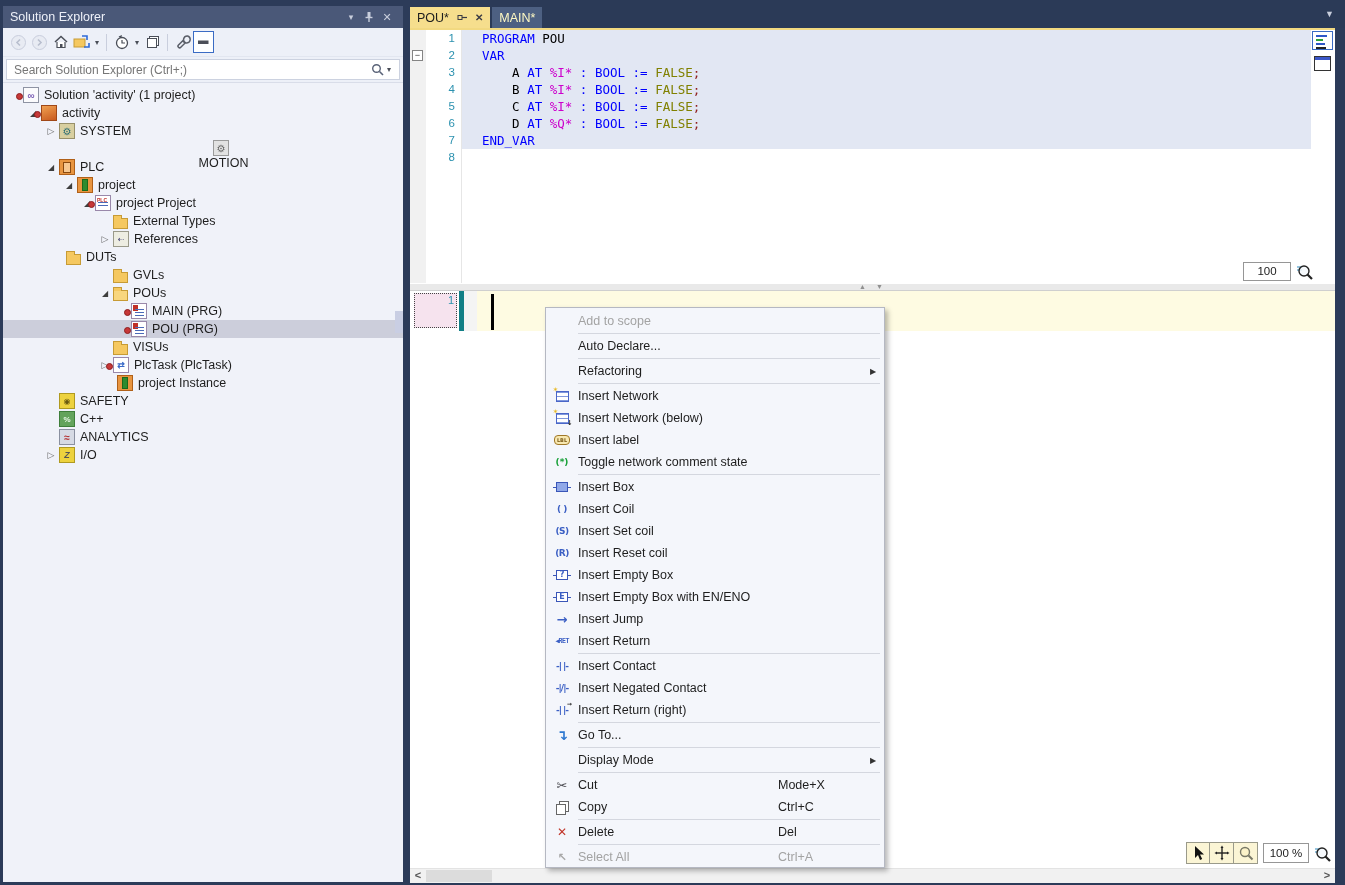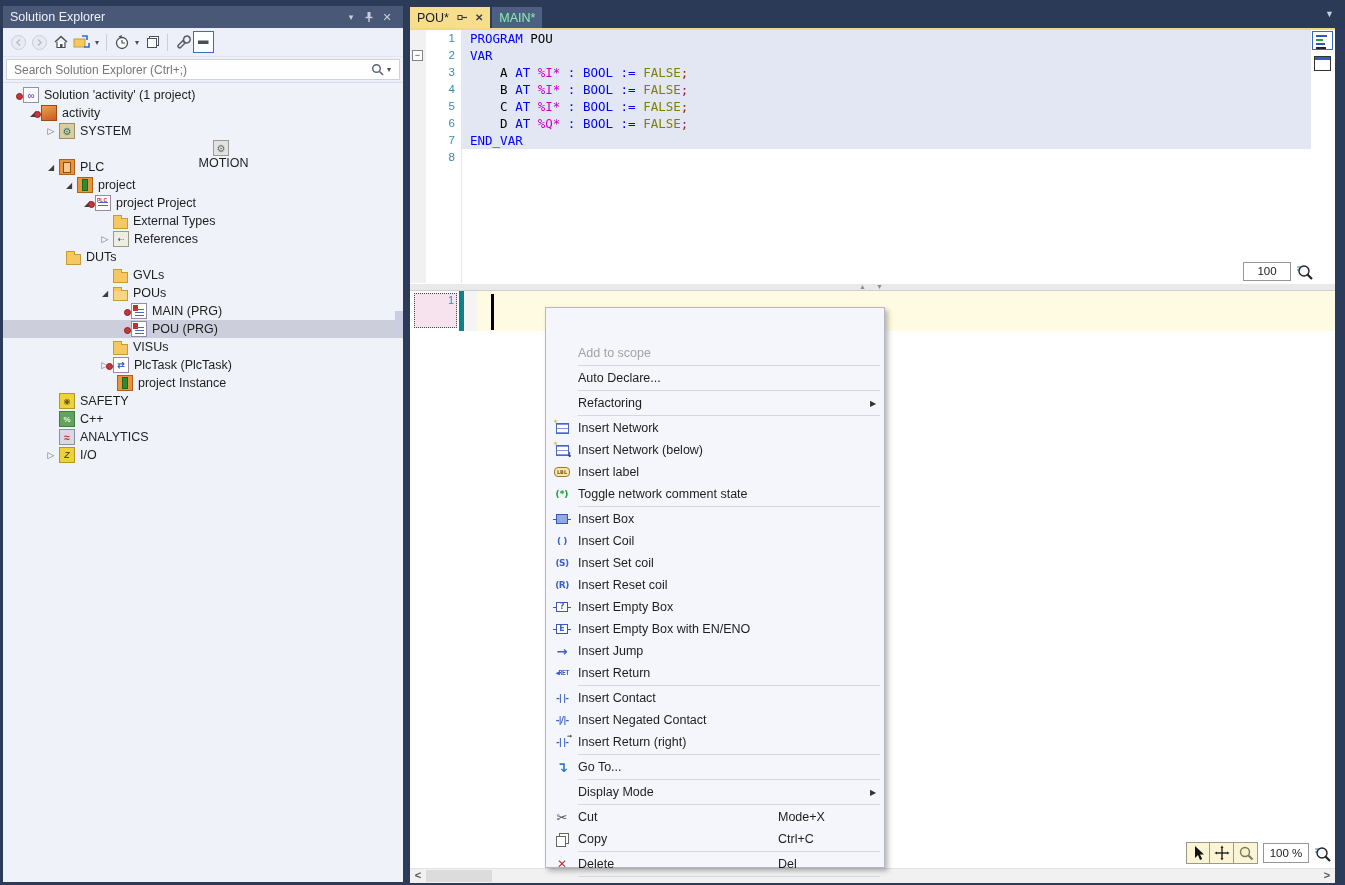--- a/index.html
+++ b/index.html
@@ -60,34 +60,34 @@
   .ti-analytics::before{content:"≈";}
   .ti-io{background:#EDD23E;border:1px solid #B09A20;color:#555;font-size:9px;font-weight:bold;font-style:italic;}
   .ti-io::before{content:"Z";}
   .se-scrollthumb{position:absolute;right:0px;top:228px;width:8px;height:22px;background:#C9CEE3;}
 
   
   .editor{position:absolute;left:410px;top:0;width:935px;height:885px;}
   .tabbar{position:absolute;left:0;top:0;width:935px;height:28px;background:#2B3A57;display:flex;align-items:flex-end;}
   .tab{height:21px;display:flex;align-items:center;padding:0 7px;font-size:12.5px;cursor:default;}
   .tab.active{background:#F6DE8D;color:#1E1E1E;}
-  .tab.inactive{background:#4D6082;color:#86efac;margin-left:2px;}
+  .tab.inactive{background:#4D6082;color:#fef9c3;margin-left:2px;}
   .tab-pin{margin:0 2px 0 8px;display:flex;}
   .tab-close{font-size:10px;font-weight:bold;color:#3A3A44;margin-left:5px;}
   .tab-overflow{margin-left:auto;align-self:center;color:#C8CEDC;font-size:9px;padding:0 11px;}
   .goldline{position:absolute;left:0;top:28px;width:925px;height:2px;background:#F2D981;}
 
   
   .decl{position:absolute;left:0;top:30px;width:925px;height:253px;background:#fff;display:flex;}
   .decl-gutter{width:16px;background:#F1F1F1;position:relative;flex:none;}
   .fold-box{position:absolute;left:2px;width:11px;height:11px;border:1px solid #848484;background:#fff;font-size:9px;line-height:9px;text-align:center;color:#333;}
   .decl-nums{width:36px;flex:none;border-right:1px solid #E6E6E6;}
   .cn{height:17px;text-align:right;padding-right:6px;color:#2B91AF;font-size:11.5px;line-height:17px;}
   .decl-code{flex:1;font-family:"DejaVu Sans Mono","Liberation Mono",monospace;font-size:12.5px;}
-  .cl{height:17px;line-height:17px;white-space:pre;padding-left:8px;}
+  .cl{height:17px;line-height:17px;white-space:pre;padding-left:20px;}
   .cl.sel{background:#E2E7F3;}
   .tok-kw{color:#0000FF;}.tok-id{color:#000;}.tok-addr{color:#CC00CC;}
   .tok-op{color:#0000FF;}.tok-lit{color:#808000;}.tok-pun{color:#902020;}
   .decl-rail{width:24px;flex:none;position:relative;}
   .vt1{position:absolute;left:1px;top:1px;width:21px;height:19px;border:1px solid #3A6BC4;background:#fff;
        background-image:linear-gradient(#2E58C8,#2E58C8),linear-gradient(#28A038,#28A038),linear-gradient(#2E58C8,#2E58C8),linear-gradient(#222,#222);
        background-repeat:no-repeat;background-size:11px 2px,7px 2px,9px 2px,10px 2px;background-position:3px 3px,3px 7px,3px 11px,3px 15px;}
   .vt2{position:absolute;left:3px;top:26px;width:17px;height:15px;border:1px solid #333;
        background:linear-gradient(#3A56C8 0 3px,#fff 3px),repeating-linear-gradient(90deg,transparent 0 4px,#888 4px 5px),repeating-linear-gradient(0deg,transparent 0 4px,#888 4px 5px);}
   .decl-zoom{position:absolute;right:44px;bottom:2px;width:48px;height:19px;border:1px solid #969696;background:#fff;font-size:11.5px;text-align:center;line-height:17px;color:#222;}
@@ -111,21 +111,21 @@
   .ltool + .ltool{border-left:none;}
   .ladder-zoom{position:absolute;right:26px;bottom:5px;width:46px;height:20px;border:1px solid #969696;background:#fff;font-size:11.5px;text-align:center;line-height:18px;color:#222;}
   .ladder-mag{position:absolute;right:3px;bottom:4px;width:20px;height:20px;}
   .hscroll{position:absolute;left:0;top:577px;width:925px;height:15px;background:#F1F1F1;border-top:1px solid #E3E3E3;}
   .hs-btn{position:absolute;top:0;width:16px;height:14px;color:#555;font-size:11px;text-align:center;line-height:13px;font-weight:bold;}
   .hs-thumb{position:absolute;left:16px;top:1px;width:66px;height:12px;background:#DCDCDC;}
 
   
   .menu{position:absolute;left:135px;top:16px;width:340px;height:561px;background:#F4F6FB;border:1px solid #B5B8C2;box-shadow:3px 3px 5px rgba(0,0,0,0.28);padding:2px 0;z-index:50;}
   .mi{height:22px;display:flex;align-items:center;font-size:12.5px;color:#1E1E1E;}
-  .mi.disabled{color:#A3A3A3;margin-top:32px;}
+  .mi.disabled{color:#A3A3A3;}
   .mic{width:32px;flex:none;display:flex;align-items:center;justify-content:center;}
   .mlabel{flex:1;white-space:nowrap;}
   .mshort{width:92px;flex:none;font-size:12.5px;}
   .msub{width:14px;flex:none;font-size:8px;color:#333;}
   .msep{height:1px;background:#D4D7DF;margin:1px 4px 1px 32px;}
   .mi-ic{display:inline-flex;align-items:center;justify-content:center;color:#3B5FC4;font-weight:bold;font-family:"DejaVu Sans",sans-serif;}
   .ic-insert-network,.ic-insert-network-below{position:relative;width:13px;height:11px;border:1px solid #4A66C8;background:repeating-linear-gradient(180deg,#8098DC 0 1px,#fff 1px 4px);}
   .ic-insert-network::before,.ic-insert-network-below::before{content:"✶";position:absolute;left:-4px;top:-6px;font-size:7px;color:#E8B820;}
   .ic-insert-network-below::after{content:"↓";position:absolute;right:-5px;bottom:-4px;font-size:7px;color:#222;font-weight:bold;}
   .ic-insert-label{font-size:5px;color:#7A5A18;background:#F8E8B0;border:1px solid #A07828;border-radius:4px;padding:1px 2px;letter-spacing:0;}

